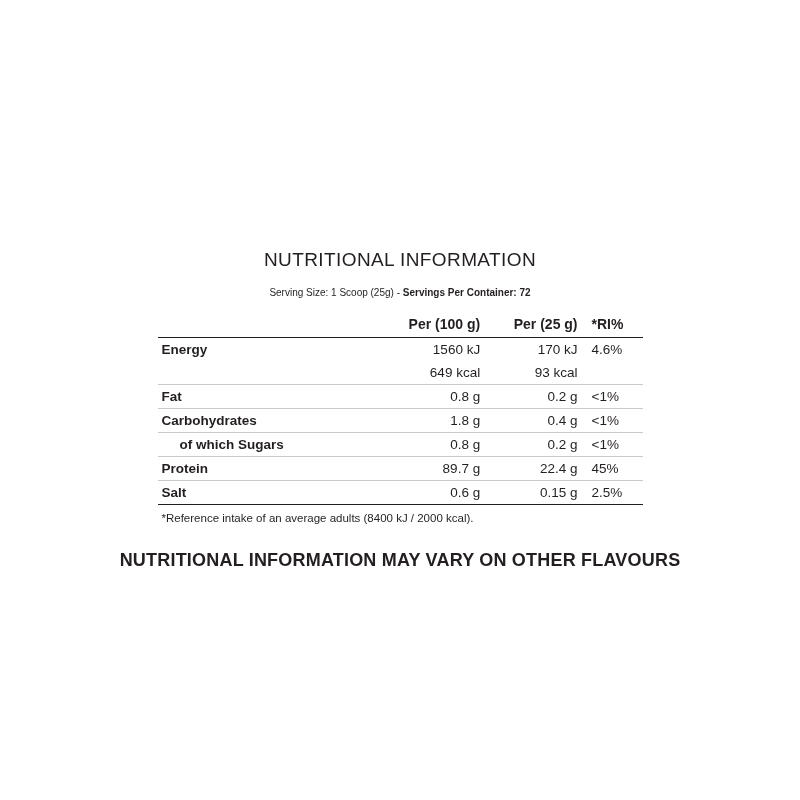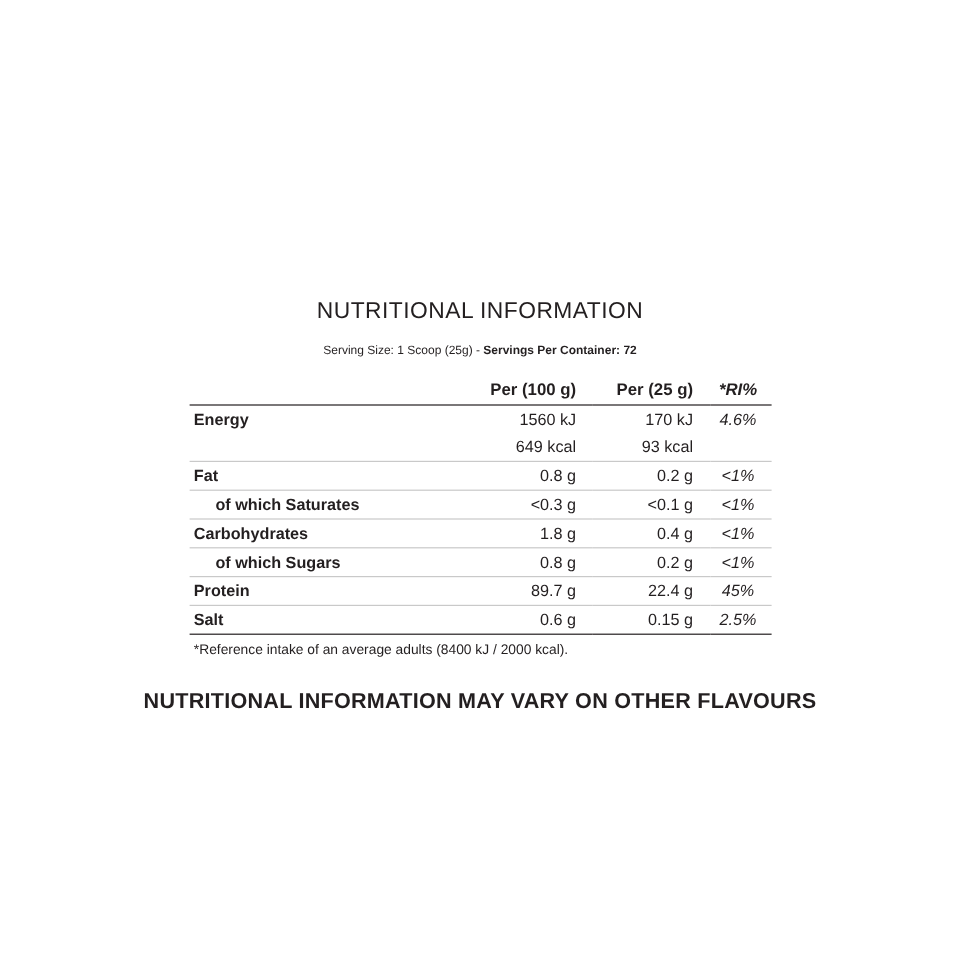--- a/index.html
+++ b/index.html
@@ -57,24 +57,23 @@
     text-align: right;
     width: 120px;
     padding-right: 14px !important;
   }
   .col-b {
     text-align: right;
     width: 95px;
     padding-right: 14px !important;
   }
   .col-c {
-    text-align: center;
+    text-align: left;
     width: 50px;
     padding-right: 4px !important;
-    font-style: italic;
   }
   tr.head td {
     font-weight: bold;
     font-size: 14px;
     padding-bottom: 5px;
     margin-top: 34px;
   }
   tr.head {
     border-bottom: 1.5px solid #231f20;
   }
@@ -140,26 +139,20 @@
         <td class="col-c"></td>
       </tr>
 
       <tr class="rowline">
         <td class="col-label">Fat</td>
         <td class="col-a">0.8 g</td>
         <td class="col-b">0.2 g</td>
         <td class="col-c">&lt;1%</td>
       </tr>
 
-      <tr class="rowline">
-        <td class="col-label indent">of which Saturates</td>
-        <td class="col-a">&lt;0.3 g</td>
-        <td class="col-b">&lt;0.1 g</td>
-        <td class="col-c">&lt;1%</td>
-      </tr>
 
       <tr class="rowline">
         <td class="col-label">Carbohydrates</td>
         <td class="col-a">1.8 g</td>
         <td class="col-b">0.4 g</td>
         <td class="col-c">&lt;1%</td>
       </tr>
 
       <tr class="rowline">
         <td class="col-label indent">of which Sugars</td>

